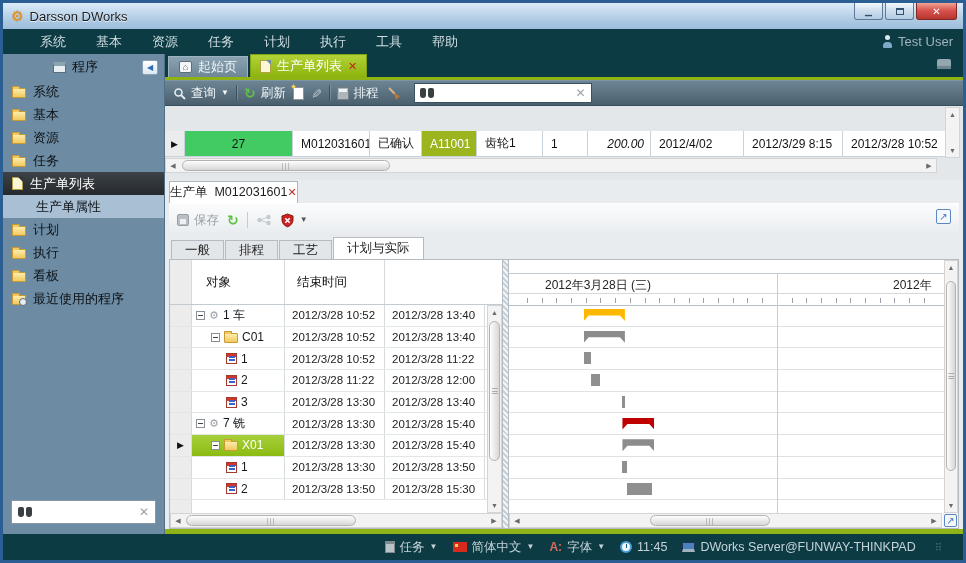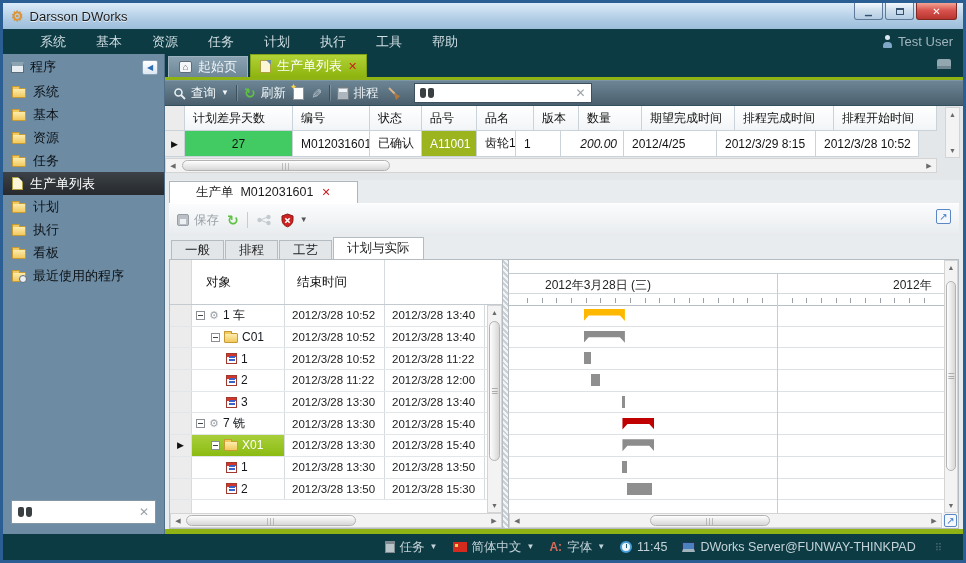--- a/index.html
+++ b/index.html
@@ -17,21 +17,21 @@
   .menubar{height:25px;background:#0d3b44;display:flex;align-items:center;padding:0 10px 0 22px;color:#cfdde1;font-size:13px;flex:none;}
   .menu-item{padding:0 15px;cursor:default;}
   .menu-user{margin-left:auto;display:flex;align-items:center;gap:5px;color:#9fb4bc;font-size:13px;}
   .user-icon{width:11px;height:13px;position:relative;}
   .user-icon::before{content:'';position:absolute;top:0;left:3px;width:5px;height:5px;border-radius:50%;background:#dce9f2;}
   .user-icon::after{content:'';position:absolute;bottom:0;left:1px;width:9px;height:6px;border-radius:4px 4px 1px 1px;background:#7ea7c8;}
   
   .bodyrow{flex:1;display:flex;min-height:0;}
   
   .sidebar{width:162px;background:#6d8ca4;display:flex;flex-direction:column;flex:none;border-right:1px solid #50708a;}
-  .side-header{height:26px;display:flex;align-items:center;gap:6px;padding:0 6px 0 8px;font-size:13px;color:#101418;}
+  .side-header{height:26px;display:flex;align-items:center;gap:6px;padding:0 6px 0 8px;font-size:13px;color:#101418;margin-left:42px;}
   .prog-icon{width:13px;height:11px;background:#e8edf1;border:1px solid #5c6c78;border-top:4px solid #8ea3b2;}
   .collapse-btn{margin-left:auto;width:16px;height:15px;background:linear-gradient(#fff,#dde8f2);border:1px solid #8aa0b4;border-radius:2px;color:#2f6db5;font-size:8px;display:flex;align-items:center;justify-content:center;}
   .side-item{height:23px;display:flex;align-items:center;gap:7px;padding-left:9px;font-size:13px;color:#0d1216;cursor:default;}
   .side-item.sel{background:linear-gradient(#3c4247,#26292d);color:#fff;}
   .side-item.child{background:#a9c0d4;padding-left:33px;}
   .folder{width:14px;height:10px;background:linear-gradient(#fcecae,#f2c95e);border:1px solid #c79a34;border-radius:1px;position:relative;flex:none;margin-top:2px;}
   .folder::before{content:'';position:absolute;top:-3px;left:-1px;width:6px;height:2px;background:#f2c95e;border:1px solid #c79a34;border-bottom:none;border-radius:1px 1px 0 0;}
   .folder.recent::after{content:'';position:absolute;right:-2px;bottom:-2px;width:6px;height:6px;border-radius:50%;background:#e8eef2;border:1px solid #5b6b77;}
   .page-ic{width:11px;height:13px;background:#fbf6d8;border:1px solid #b0a040;position:relative;flex:none;}
   .page-ic::before{content:'';position:absolute;right:-1px;top:-1px;border-style:solid;border-width:0 5px 5px 0;border-color:transparent #6d8ca4 transparent transparent;}
@@ -82,21 +82,21 @@
   .sb-arrow{position:absolute;top:0;bottom:0;width:14px;display:flex;align-items:center;justify-content:center;font-size:7px;color:#6a6a6a;}
   .sb-arrow.left{left:0;} .sb-arrow.right{right:0;}
   .hthumb{position:absolute;top:1px;height:11px;border:1px solid #b3b3b3;border-radius:7px;background:linear-gradient(#fefefe,#d7d7d7);display:flex;align-items:center;justify-content:center;color:#9a9a9a;font-size:7px;letter-spacing:1px;}
   .vbar{position:absolute;width:15px;background:#f3f3f3;border:1px solid #d4d4d4;}
   .vbar .up{position:absolute;top:0;left:0;right:0;height:13px;display:flex;align-items:center;justify-content:center;font-size:7px;color:#6a6a6a;}
   .vbar .down{position:absolute;bottom:0;left:0;right:0;height:13px;display:flex;align-items:center;justify-content:center;font-size:7px;color:#6a6a6a;}
   .vthumb{position:absolute;left:1px;right:1px;border:1px solid #b3b3b3;border-radius:6px;background:linear-gradient(90deg,#fefefe,#d7d7d7);display:flex;align-items:center;justify-content:center;color:#9a9a9a;font-size:8px;}
   
   .docpanel{flex:1;background:#e9ecef;display:flex;flex-direction:column;min-height:0;padding:0 4px;}
   .doc-tabrow{height:23px;display:flex;align-items:flex-end;flex:none;}
-  .doc-tab{background:#fff;border:1px solid #aeb6bb;border-bottom:none;height:22px;display:flex;align-items:center;gap:8px;padding:0 26px;font-size:12.5px;color:#1c1c1c;}
+  .doc-tab{background:#fff;border:1px solid #aeb6bb;border-bottom:none;height:22px;display:flex;align-items:center;padding:0 0;font-size:12.5px;color:#1c1c1c;}
   .doc-toolbar{height:26px;background:linear-gradient(#fbfcfd,#e8ebee);display:flex;align-items:center;gap:8px;padding:16px 8px;flex:none;position:relative;border-top:1px solid #fff;}
   .disk{width:12px;height:12px;background:#b9bfc5;border:1px solid #979ea5;border-radius:2px;position:relative;}
   .disk::before{content:'';position:absolute;left:2px;right:2px;bottom:1px;height:5px;background:#eef1f3;}
   .disabled-label{color:#9aa2a8;font-size:12.5px;}
   .expand-ic{width:15px;height:15px;border:1px solid #5b87c5;border-radius:2px;color:#3a6fbe;font-size:10px;display:flex;align-items:center;justify-content:center;background:#f4f8fd;}
   .doc-toolbar .expand-ic{position:absolute;right:8px;top:5px;}
   .subtabs{height:23px;display:flex;align-items:flex-end;padding-left:2px;flex:none;}
   .subtab{background:#e2e6e9;border:1px solid #b5bcc1;border-bottom:none;height:19px;padding:0 13px;font-size:12.5px;display:flex;align-items:center;margin-right:1px;color:#222;}
   .subtab.active{background:#fff;height:22px;}
   
@@ -198,20 +198,23 @@
             <span>资源</span>
           </div>
           <div class="side-item">
             <span class="folder"></span>
             <span>任务</span>
           </div>
           <div class="side-item sel">
             <span class="page-ic"></span>
             <span>生产单列表</span>
           </div>
+          <div class="side-item child">
+            <span>生产单属性</span>
+          </div>
           <div class="side-item">
             <span class="folder"></span>
             <span>计划</span>
           </div>
           <div class="side-item">
             <span class="folder"></span>
             <span>执行</span>
           </div>
           <div class="side-item">
             <span class="folder"></span>
@@ -278,45 +281,32 @@
             </svg>
         </span>
         <span class="tb-search">
           <span class="binoc"></span>
           <input value="" style="">
           <span class="x-gray">✕</span>
         </span>
       </div>
 
       <div class="gridwrap">
-        <div class="g-head" id="g-head">
-            <div class="gc marker"></div>
-            <div class="gc" style="width: 108px;">计划差异天数</div>
-            <div class="gc" style="width: 77px;">编号</div>
-            <div class="gc" style="width: 52px;">状态</div>
-            <div class="gc" style="width: 55px;">品号</div>
-            <div class="gc" style="width: 57px;">品名</div>
-            <div class="gc" style="width: 45px;">版本</div>
-            <div class="gc" style="width: 63px;">数量</div>
-            <div class="gc" style="width: 93px;">期望完成时间</div>
-            <div class="gc" style="width: 99px;">排程完成时间</div>
-            <div class="gc" style="width: 103px;">排程开始时间</div>
-          </div>
         <div class="g-row" id="g-row">
             <div class="gc marker">
               <span class="rowmark">▶</span>
             </div>
             <div class="gc c-green" style="width: 108px;">27</div>
             <div class="gc" style="width: 77px;">M012031601</div>
             <div class="gc" style="width: 52px;">已确认</div>
             <div class="gc c-olive" style="width: 55px;">A11001</div>
-            <div class="gc" style="width: 39px;">齿轮1</div>
+            <div class="gc" style="width: 66px;">齿轮1</div>
             <div class="gc" style="width: 45px;">1</div>
             <div class="gc c-right" style="width: 63px; font-style: italic;">200.00</div>
-            <div class="gc" style="width: 93px;">2012/4/25</div>
+            <div class="gc" style="width: 93px;">2012/4/02</div>
             <div class="gc" style="width: 99px;">2012/3/29 8:15</div>
             <div class="gc" style="width: 103px;">2012/3/28 10:52</div>
           </div>
         <div class="hbar" style="top:52px;left:0;width:772px;">
           <span class="sb-arrow left">◀</span>
           <span class="hthumb" style="left:16px;width:208px;">|||</span>
           <span class="sb-arrow right">▶</span>
         </div>
         <div class="vbar" style="right:3px;top:1px;height:51px;">
           <span class="up">▲</span>

